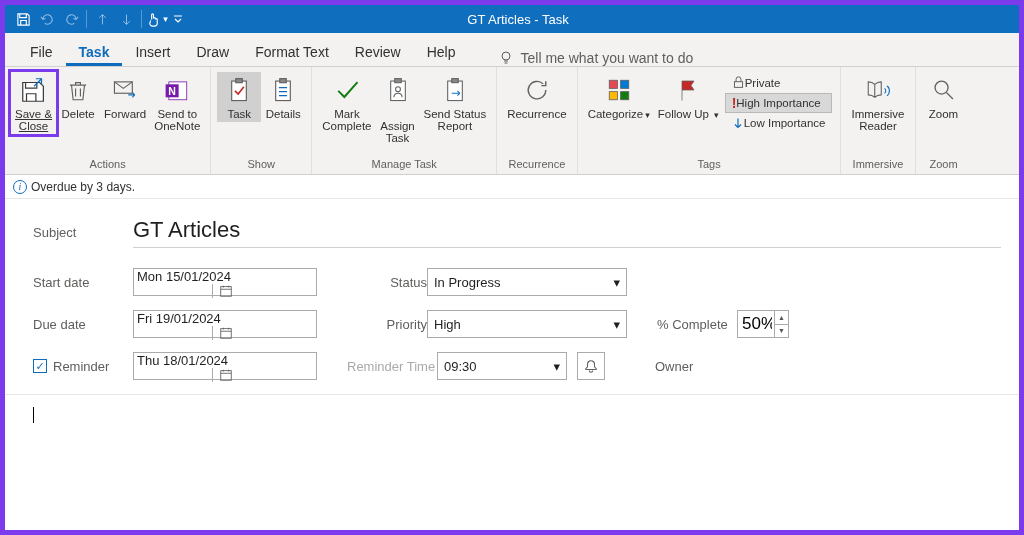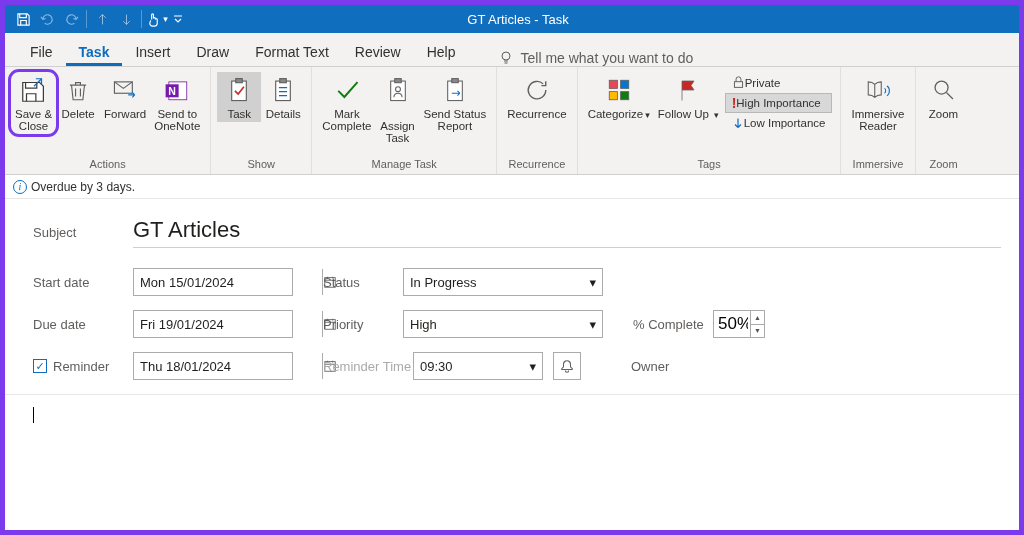--- a/index.html
+++ b/index.html
@@ -19,40 +19,40 @@
   .tellme { display:flex; align-items:center; gap:6px; color:#605e5c; margin-left:30px; font-size:14px; }
   .bulb { stroke:#605e5c; fill:none; stroke-width:1; }
   
   .ribbon { height:108px; background:#f3f2f1; border-bottom:1px solid #d0d0d0; display:flex; }
   .group { display:flex; flex-direction:column; border-right:1px solid #e1dfdd; padding:2px 6px 0; }
   .group-buttons { display:flex; flex:1; align-items:flex-start; padding-top:3px; }
   .group-label { font-size:11px; color:#605e5c; text-align:center; padding:2px 0 4px; }
   .rbtn { display:flex; flex-direction:column; align-items:center; padding:2px 4px; font-size:11.5px; color:#323130; text-align:center; min-width:44px; }
   .rbtn .icon { width:32px; height:32px; display:flex; align-items:center; justify-content:center; margin-bottom:2px; }
   .rbtn.selected { background:#d0d0d0; }
-  .rbtn.highlight { outline:3px solid #7c3aed; border-radius:8px; }
+  .rbtn.highlight { outline:3px solid #7c3aed; border-radius:0;text-decoration:underline; }
   .caret { font-size:9px; margin-left:2px; }
   .tags-side { display:flex; flex-direction:column; gap:2px; padding:2px; font-size:11.5px; color:#323130; }
   .tags-row { display:flex; align-items:center; padding:1px 6px; border:1px solid transparent; }
   .tags-row.sel { background:#d8d8d8; border:1px solid #b8b8b8; }
   
   .infobar { height:24px; display:flex; align-items:center; font-size:12px; color:#323130; padding:0 8px; gap:4px; border-bottom:1px solid #e7e7e7; }
   .infobar .ic { color:#0f6cbd; border:1px solid #0f6cbd; border-radius:50%; width:14px; height:14px; display:flex; align-items:center; justify-content:center; font-size:10px; font-style:italic; font-family:serif; }
   
   .form { padding:18px 18px 0 28px; font-size:13px; color:#605e5c; }
   .form-row { display:flex; align-items:center; margin-bottom:14px; }
   .subject-label { width:100px; font-size:13px; }
   .subject-val { font-size:22px; color:#201f1e; flex:1; padding-bottom:6px; }
   .subject-wrap { display:flex; align-items:baseline; margin-bottom:20px; }
   .fld-label { width:100px; font-size:13px; }
-  .datebox { width:160px; height:28px; border:1px solid #ababab; display:flex; align-items:center; background:#fff; }
+  .datebox { width:184px; height:28px; border:1px solid #ababab; display:flex; align-items:center; background:#fff;flex-direction:column; }
   .datebox input { flex:1; border:none; outline:none; font-size:13px; padding:0 6px; color:#201f1e; background:transparent; }
   .datebox .cal { width:26px; display:flex; align-items:center; justify-content:center; border-left:1px solid #ababab; height:100%; }
   .statusbox { width:200px; height:28px; border:1px solid #ababab; display:flex; align-items:center; padding:0 6px; color:#201f1e; background:#fff; justify-content:space-between; }
-  .small-label { width:80px; }
+  .small-label { width:80px;text-align:right; }
   .gap { width:30px; }
   .spinbox { display:flex; align-items:center; border:1px solid #ababab; height:28px; background:#fff; }
   .spinbox input { width:36px; border:none; text-align:left; padding-left:4px; outline:none; font-size:17px; }
   .spin-btns { width:14px; display:flex; flex-direction:column; border-left:1px solid #ababab; height:100%; }
   .spin-btns div { flex:1; display:flex; align-items:center; justify-content:center; font-size:7px; color:#555; border-bottom:1px solid #ababab; }
   .spin-btns div:last-child { border-bottom:none; }
   .remcheck { width:14px; height:14px; border:1px solid #0f6cbd; margin-right:6px; display:flex; align-items:center; justify-content:center; color:#0f6cbd; font-size:11px; }
   .rem-label-wrap { display:flex; align-items:center; width:100px; }
   .bellbox { width:28px; height:28px; border:1px solid #ababab; display:flex; align-items:center; justify-content:center; margin-left:10px; background:#fff;}
   .timebox { width:130px; height:28px; border:1px solid #ababab; display:flex; align-items:center; padding:0 6px; background:#fff; justify-content:space-between; color:#201f1e; }

